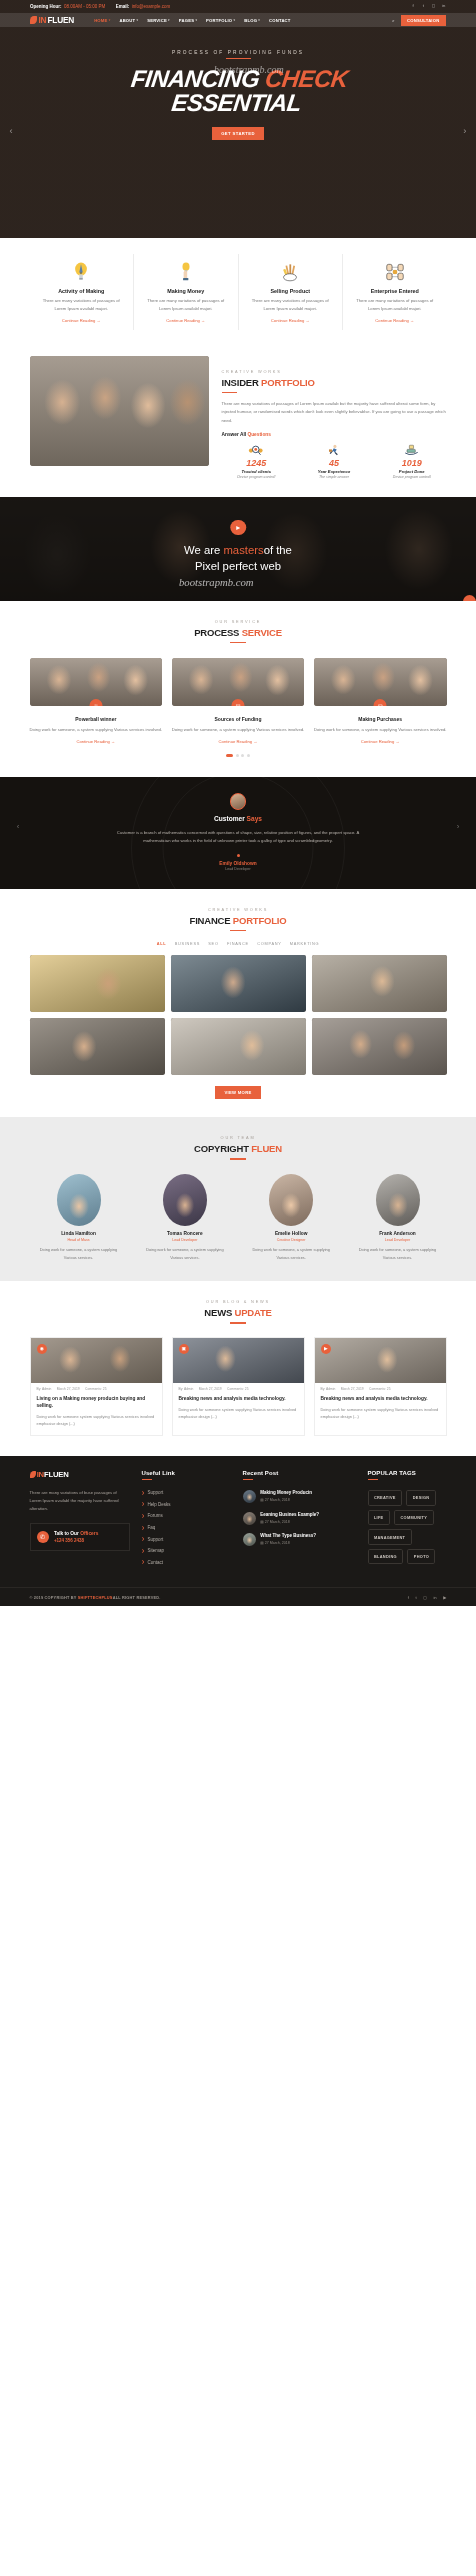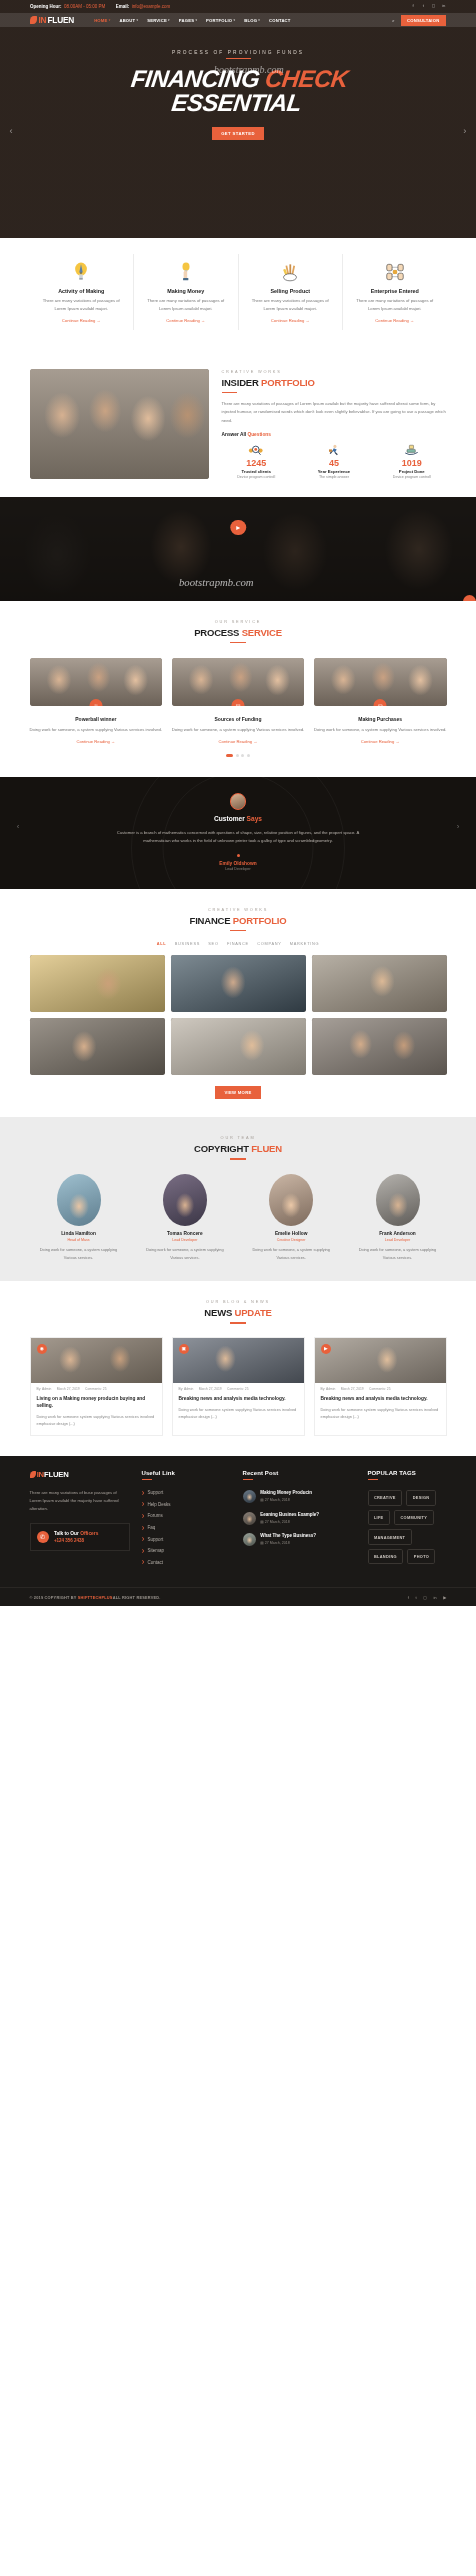--- a/index.html
+++ b/index.html
@@ -59,39 +59,39 @@
   .features{padding:15.5px 0 18px;background:#fff;}
   .fgrid{display:flex;}
   .fcard{flex:1;text-align:center;padding:6px 8.3px;border-right:0.6px solid #ececec;}
   .fcard:last-child{border-right:none;}
   .ficon{height:24px;display:flex;align-items:center;justify-content:center;margin-bottom:4.2px;}
   .ftitle{font-size:5.4px;font-weight:bold;color:#222;margin-bottom:3.6px;}
   .ftext{font-size:4.2px;color:#777;line-height:1.85;}
   .flink{display:inline-block;margin-top:4.8px;font-size:4.2px;color:#e8613c;font-weight:500;cursor:pointer;}
 
   
-  .about{padding:8.3px 0 18px;display:flex;gap:13px;align-items:flex-end;}
+  .about{padding:8.3px 0 18px;display:flex;gap:13px;align-items:flex-start;}
   .about-img{width:179px;height:110px;border-radius:3px;overflow:hidden;flex:none;position:relative;
     background:linear-gradient(135deg,#8d8277,#5c5349);}
   .about-img .ph{position:absolute;inset:0;
     background:
       radial-gradient(ellipse 30px 38px at 18% 42%,#d6b191 0%,transparent 60%),
       radial-gradient(ellipse 27px 36px at 42% 38%,#c9a383 0%,transparent 60%),
       radial-gradient(ellipse 29px 38px at 66% 45%,#e0bc9b 0%,transparent 60%),
       radial-gradient(ellipse 30px 39px at 88% 42%,#b79272 0%,transparent 60%),
       linear-gradient(180deg,#a69c91 0%,#6e665c 100%);}
   .about-txt{flex:1;padding-top:13px;}
   .eyebrow{font-size:3.9px;letter-spacing:1.8px;color:#a8a29c;margin-bottom:3px;text-transform:uppercase;}
   .sec-title{font-size:9.5px;font-weight:bold;color:#1f1f1f;letter-spacing:-0.2px;}
   .sec-title .accent{color:#e8613c;}
   .t-div{width:15.5px;height:1.5px;background:#e8613c;margin-top:3.6px;margin-bottom:6.6px;}
   .p{font-size:4.2px;color:#777;line-height:2;}
   .ans{font-size:4.8px;font-weight:bold;color:#222;margin-top:6.6px;}
   .ans .accent{color:#e8613c;}
-  .stats{display:flex;gap:8.3px;margin-top:7.1px;}
+  .stats{display:flex;gap:8.3px;margin-top:7.1px;font-style:italic;}
   .stat{flex:1;text-align:center;}
   .stat-ic{height:13px;display:flex;align-items:center;justify-content:center;}
   .stat-n{font-size:9px;font-weight:bold;color:#e8613c;margin-top:1.2px;}
   .stat-l{font-size:4.2px;font-weight:bold;color:#222;margin-top:1.2px;}
   .stat-s{font-size:3.6px;color:#888;margin-top:1.2px;}
 
   
   .masters{position:relative;height:104px;overflow:hidden;background:#1d1a17;}
   .masters-bg{position:absolute;inset:0;
     background:
@@ -432,20 +432,24 @@
     </div>
   </div>
 </section>
 
 <section class="masters">
   <div class="masters-bg"></div>
   <div class="masters-ov"></div>
   <div class="play">
         <i></i>
       </div>
+  <h2 class="masters-h">
+    <span>We are </span><span class="accent">masters</span><span>of the</span><br>
+    <span>Pixel perfect web</span>
+  </h2>
   <div class="wm2">bootstrapmb.com</div>
   <div class="dot-orange"></div>
 </section>
 
 <section class="service">
   <div class="container">
     <div class="eyebrow">OUR SERVICE</div>
     <div class="sec-title"><span>PROCESS </span><span class="accent">SERVICE</span></div>
     <div class="t-div" style="margin:3.6px auto 0"></div>
     <div class="sgrid">

